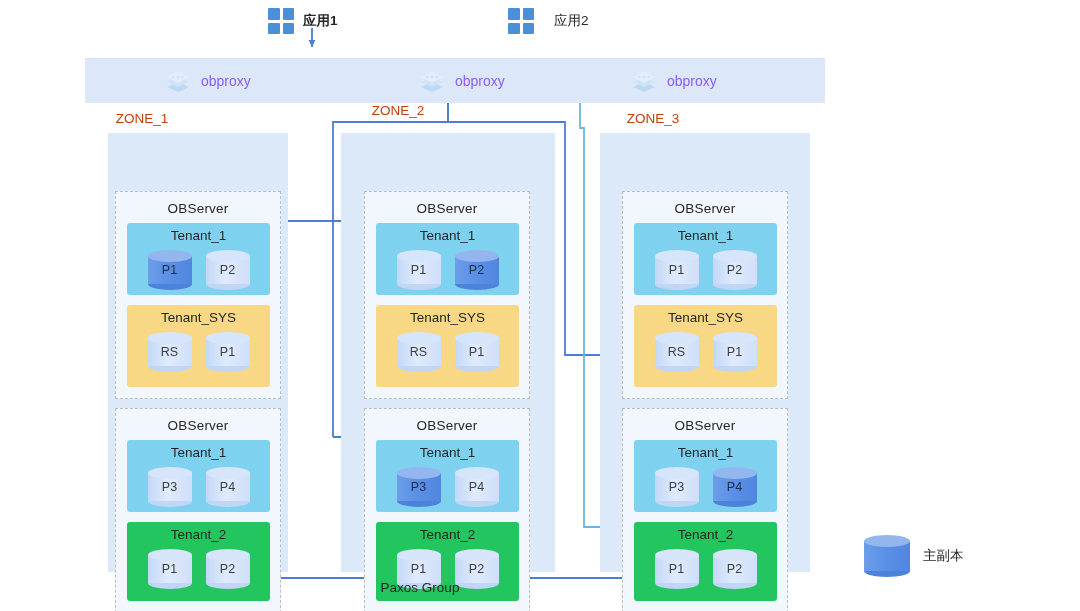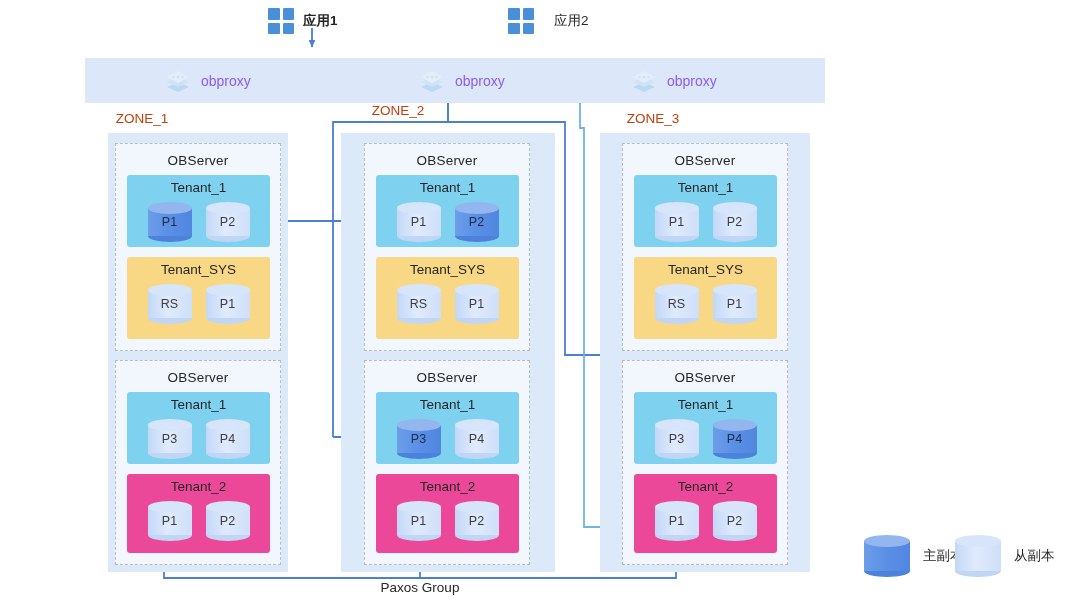--- a/index.html
+++ b/index.html
@@ -19,28 +19,28 @@
   .app-label{font-size:13.5px;color:#262626;white-space:nowrap;}
 
   
   .proxy-band{background:#dce8fa;}
   .proxy-item{display:flex;align-items:center;gap:9px;}
   .proxy-label{font-size:14px;color:#8b5cf6;white-space:nowrap;}
 
   
   .zone-title{font-size:13.5px;color:#c2410c;white-space:nowrap;text-align:center;}
   .zone-panel{background:#dce9f8;}
-  .observer{background:#f2f6fd;border:1px dashed #b9bcc2;}
+  .observer{background:#f2f6fd;border:1px dashed #b9bcc2;margin-top:48px;}
   .observer-title{font-size:13.5px;color:#262626;text-align:center;
                   padding-top:9px;letter-spacing:.2px;}
 
   .tenant{border-radius:3px;}
   .tenant-t1{background:#7ed2f0;}
   .tenant-sys{background:#f8d785;}
-  .tenant-t2{background:#ec4899;}
+  .tenant-t2{background:#22c55e;}
   .tenant-title{font-size:13.5px;color:#262626;text-align:center;padding-top:5px;}
   .rep-row{display:flex;justify-content:center;gap:14px;margin-top:7px;}
 
   
   .cyl{position:relative;width:44px;height:40px;}
   .cyl .body{position:absolute;left:0;top:6px;width:44px;height:28px;}
   .cyl .top{position:absolute;left:0;top:0;width:44px;height:12px;border-radius:50%;}
   .cyl .bot{position:absolute;left:0;top:28px;width:44px;height:12px;border-radius:50%;}
   .cyl .txt{position:absolute;left:0;top:0;width:44px;height:40px;
             display:flex;align-items:center;justify-content:center;
@@ -413,22 +413,14 @@
 
   <div class="abs legend-item" style="left:836px;top:535px;margin-left:28px;">
     <span class="cyl primary lg">
       <span class="bot"></span>
         <span class="body"></span>
         <span class="top"></span>
     </span>
     <span class="legend-label">主副本</span>
   </div>
 
-  <div class="abs legend-item" style="left:955px;top:535px;">
-    <span class="cyl follower lg">
-      <span class="bot"></span>
-        <span class="body"></span>
-        <span class="top"></span>
-    </span>
-    <span class="legend-label">从副本</span>
-  </div>
 
 </div>
 
 </body></html>

